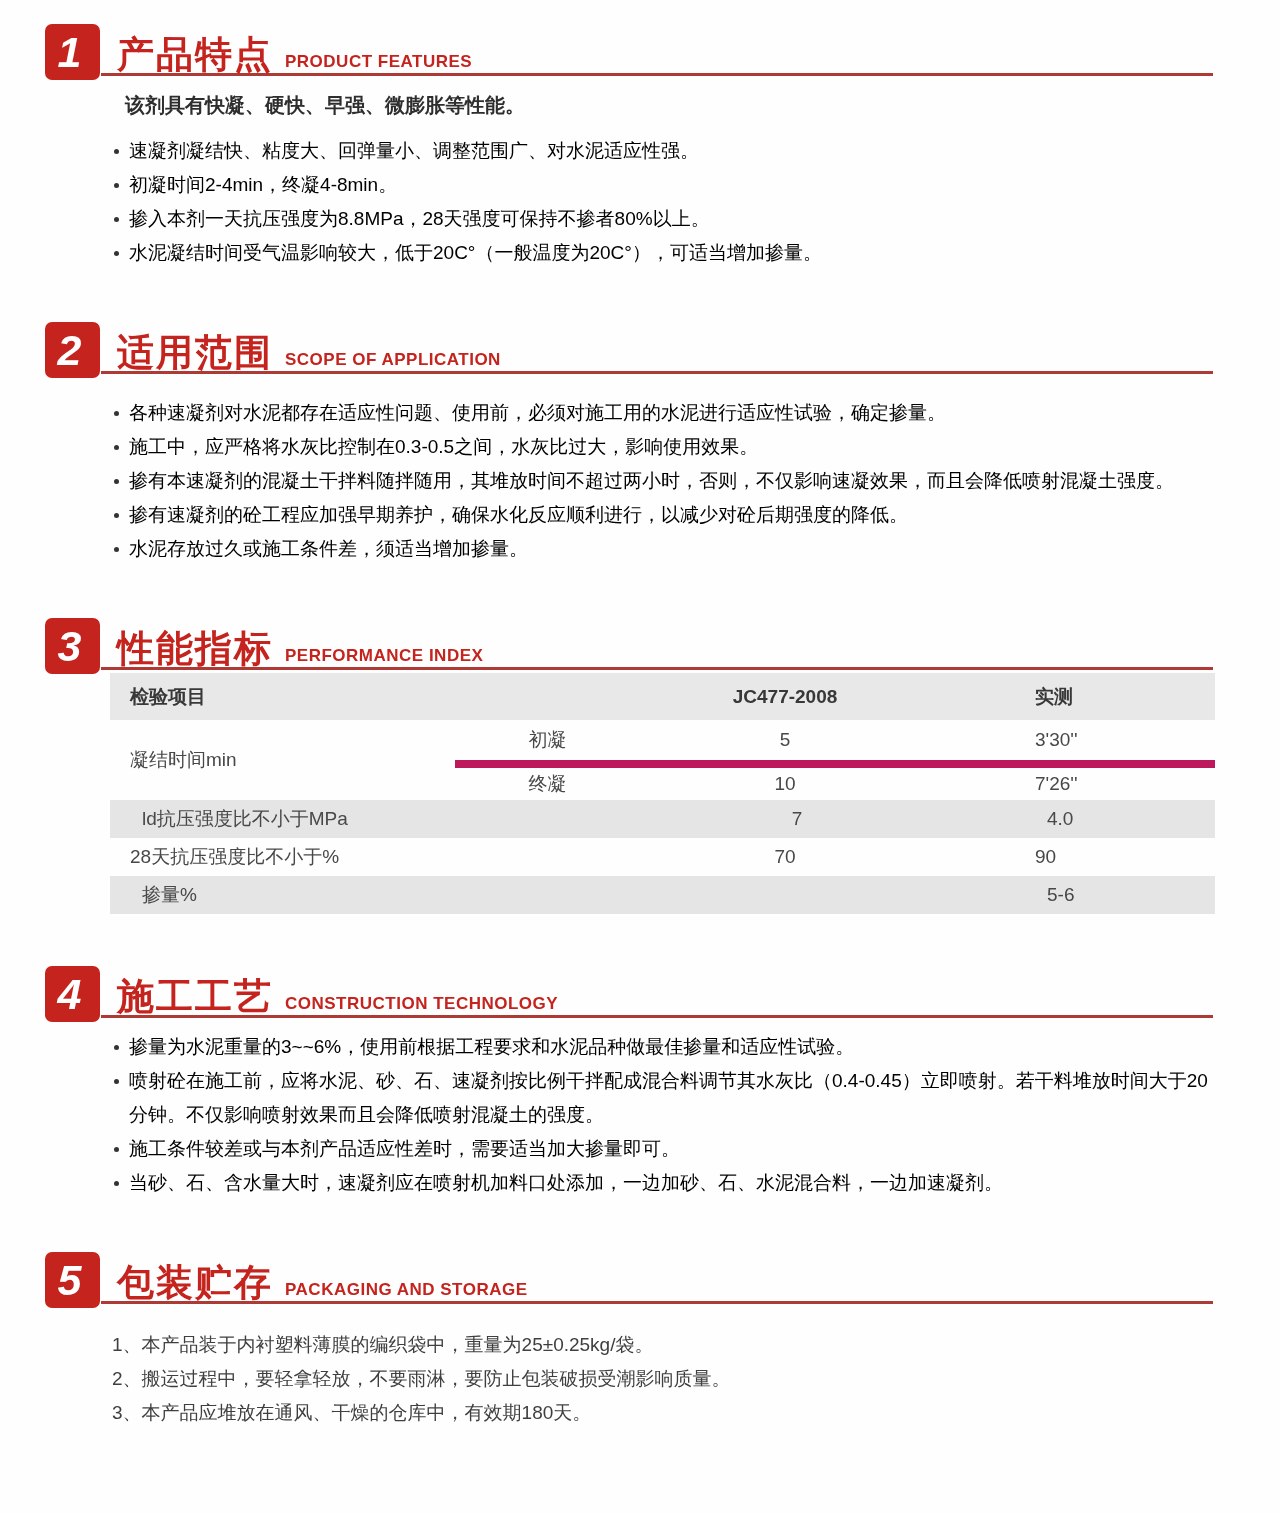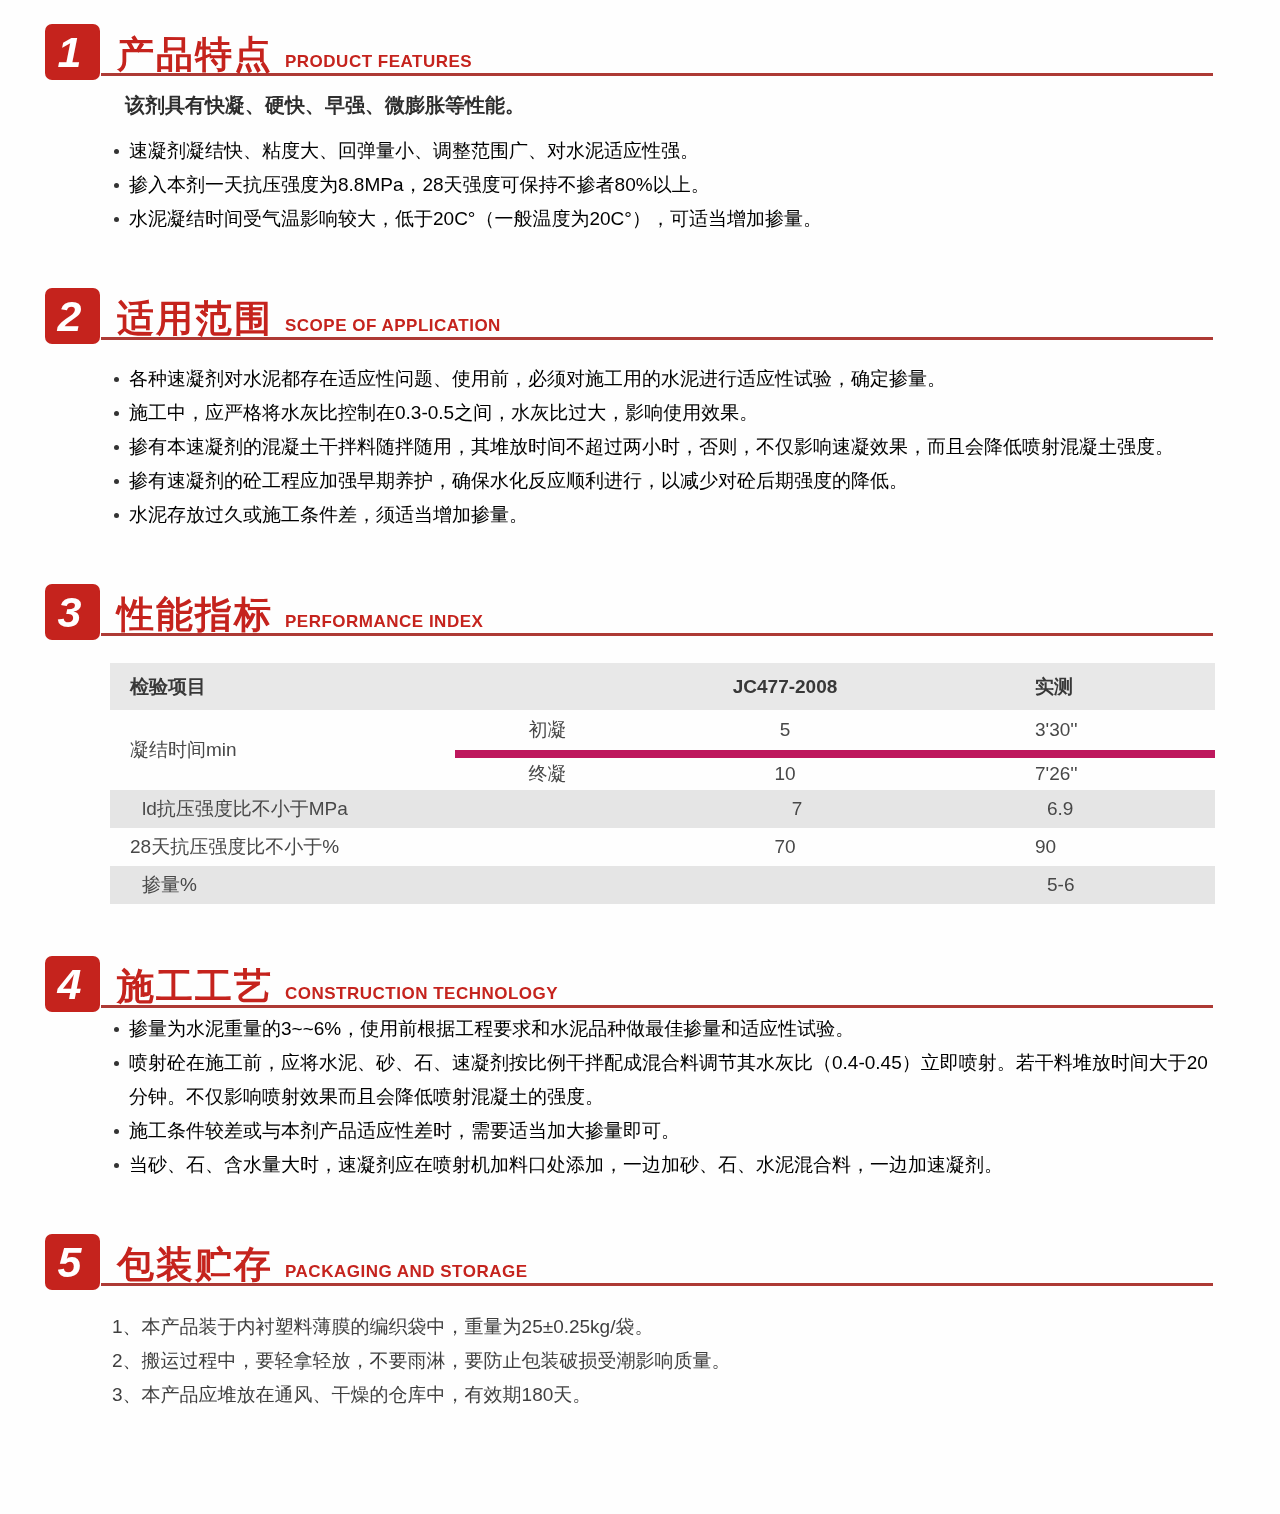--- a/index.html
+++ b/index.html
@@ -114,21 +114,21 @@
 
   .sec { margin-top: 0; }
   .sec + .sec { margin-top: 50px; }
   .sec-2 { margin-top: 54px; }
   .sec-3 { margin-top: 50px; }
   .sec-4 { margin-top: 44px; }
   .sec-5 { margin-top: 46px; }
 
   
   .ptable {
-    margin: 25px 0 0 110px;
+    margin: 1px 0 0 110px;
     width: 1105px;
     font-size: 19px;
     color: #484848;
   }
   .c1 { padding-left: 20px; }
   .c3 { text-align: center; }
   .c4 { padding-left: 105px; }
   .t-head {
     display: grid;
     grid-template-columns: 345px 185px 290px 285px;
@@ -178,20 +178,21 @@
         <span>1</span>
       </div>
       <div class="head-text">
         <span class="title-zh">产品特点</span>
         <span class="title-en">PRODUCT FEATURES</span>
       </div>
     </div>
     <p class="intro">该剂具有快凝、硬快、早强、微膨胀等性能。</p>
     <ul class="bullets">
       <li>速凝剂凝结快、粘度大、回弹量小、调整范围广、对水泥适应性强。</li>
+      <li>初凝时间2-4min，终凝4-8min。</li>
       <li>掺入本剂一天抗压强度为8.8MPa，28天强度可保持不掺者80%以上。</li>
       <li>水泥凝结时间受气温影响较大，低于20C°（一般温度为20C°），可适当增加掺量。</li>
     </ul>
   </section>
 
   <section class="sec sec-2">
     <div class="sec-head">
       <div class="sec-line"></div>
       <div class="badge">
         <span>2</span>
@@ -243,21 +244,21 @@
             <div class="s2">10</div>
             <div class="s3">7'26''</div>
           </div>
         </div>
       </div>
 
       <div class="t-row gray">
         <div class="c1">ld抗压强度比不小于MPa</div>
         <div class="c2"></div>
         <div class="c3">7</div>
-        <div class="c4">6.9</div>
+        <div class="c4">4.0</div>
       </div>
       <div class="t-row">
         <div class="c1">28天抗压强度比不小于%</div>
         <div class="c2"></div>
         <div class="c3">70</div>
         <div class="c4">90</div>
       </div>
       <div class="t-row gray">
         <div class="c1">掺量%</div>
         <div class="c2"></div>
@@ -271,21 +272,21 @@
     <div class="sec-head">
       <div class="sec-line"></div>
       <div class="badge">
         <span>4</span>
       </div>
       <div class="head-text">
         <span class="title-zh">施工工艺</span>
         <span class="title-en">CONSTRUCTION TECHNOLOGY</span>
       </div>
     </div>
-    <ul class="bullets" style="margin-top:2px;">
+    <ul class="bullets" style="margin-top:10px;">
       <li>掺量为水泥重量的3~~6%，使用前根据工程要求和水泥品种做最佳掺量和适应性试验。</li>
       <li>喷射砼在施工前，应将水泥、砂、石、速凝剂按比例干拌配成混合料调节其水灰比（0.4-0.45）立即喷射。若干料堆放时间大于20分钟。不仅影响喷射效果而且会降低喷射混凝土的强度。</li>
       <li>施工条件较差或与本剂产品适应性差时，需要适当加大掺量即可。</li>
       <li>当砂、石、含水量大时，速凝剂应在喷射机加料口处添加，一边加砂、石、水泥混合料，一边加速凝剂。</li>
     </ul>
   </section>
 
   <section class="sec sec-5">
     <div class="sec-head">
       <div class="sec-line"></div>

